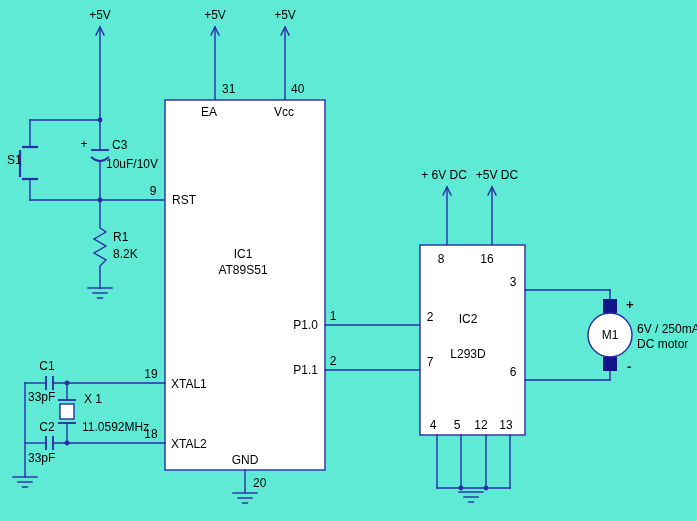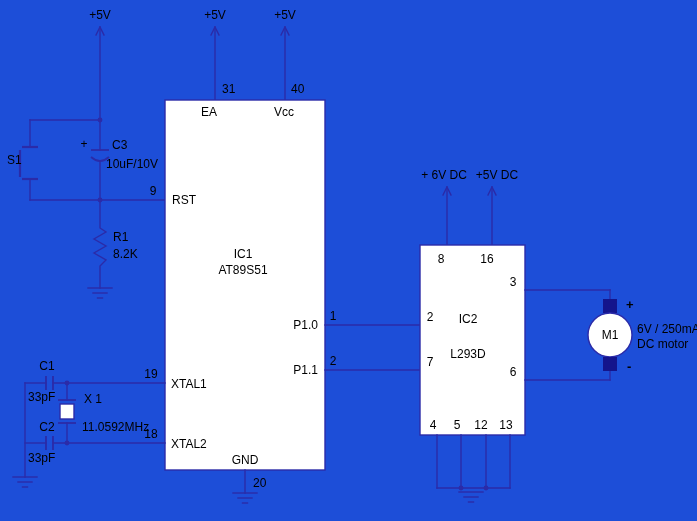--- a/index.html
+++ b/index.html
@@ -1,18 +1,18 @@
 <!DOCTYPE html>
 <html><head>
 <meta charset="utf-8">
 <style>
   * { margin:0; padding:0; box-sizing:border-box; }
   html,body { background:#ffffff; }
   body { font-family:"Liberation Sans", sans-serif; }
-  .canvas { position:relative; width:697px; height:521px; background:#1d4ed8; overflow:hidden; }
+  .canvas { position:relative; width:697px; height:521px; background:#5eead4; overflow:hidden; }
   svg { display:block; }
   .wire   { stroke:#2b2ba8; stroke-width:1.4; fill:none; stroke-linecap:square; }
   .plate  { stroke:#2b2ba8; stroke-width:1.8; fill:none; stroke-linecap:butt; }
   .bar    { stroke:#2b2ba8; stroke-width:2.2; fill:none; stroke-linecap:butt; }
   .box    { fill:#ffffff; stroke:#2b2ba8; stroke-width:1.4; }
   .dot    { fill:#2b2ba8; stroke:none; }
   .term   { fill:#14148c; stroke:none; }
   .t      { font-family:"Liberation Sans", sans-serif; font-size:12px; fill:#000000; }
   .mid    { text-anchor:middle; }
   .end    { text-anchor:end; }

